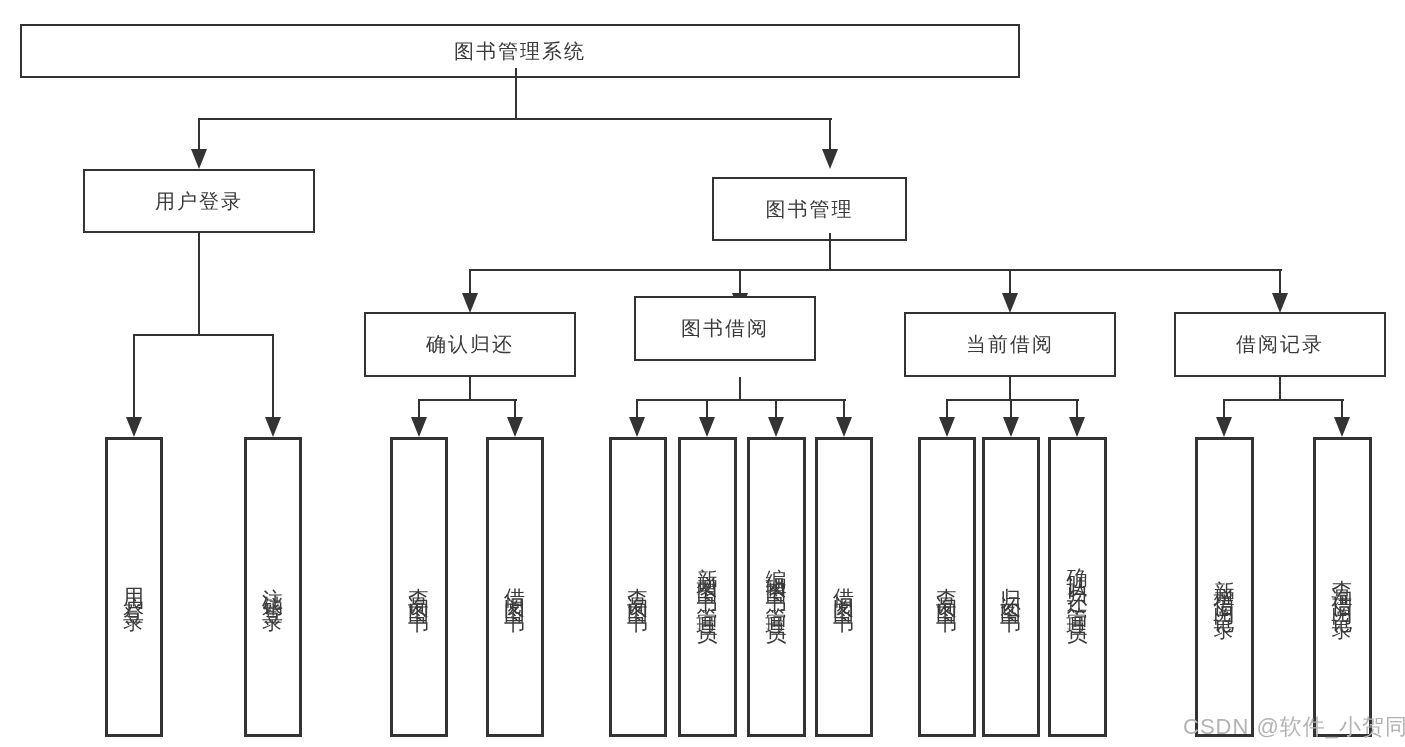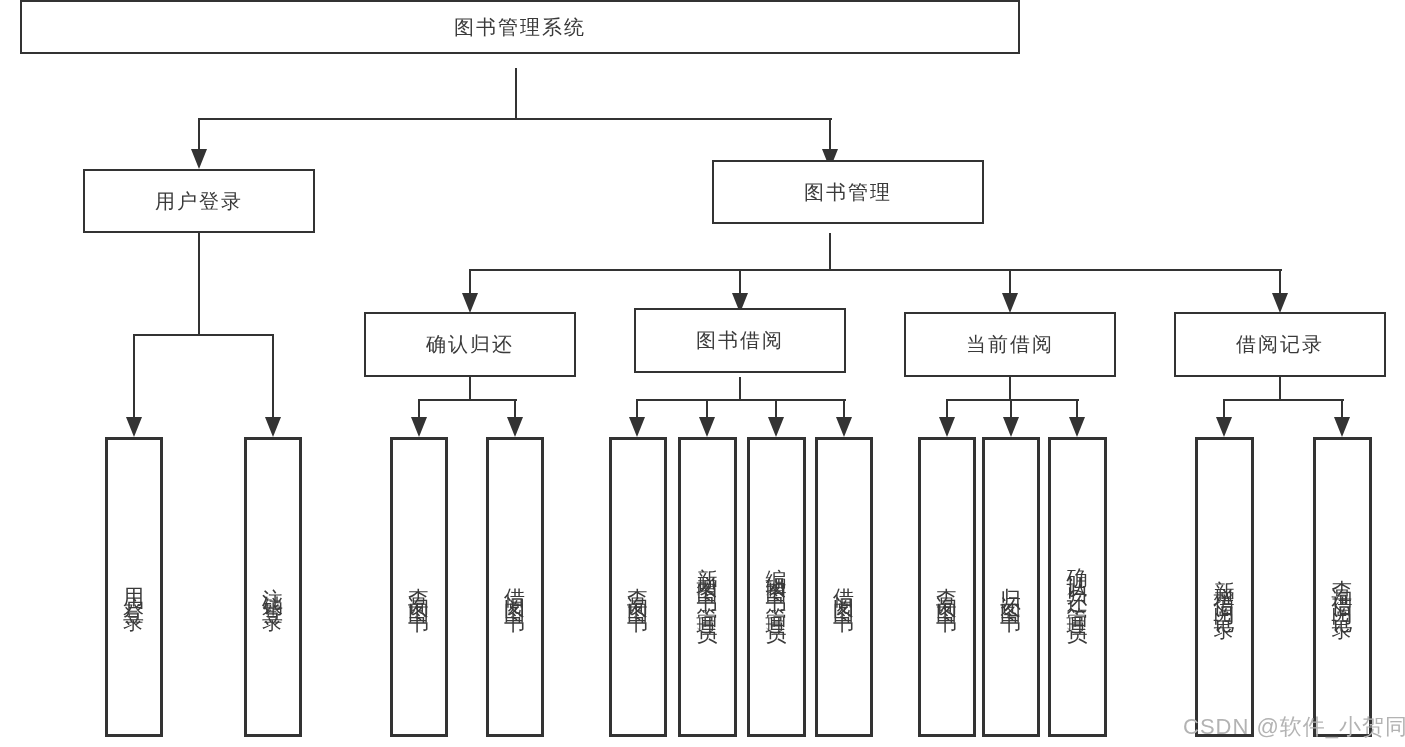--- a/index.html
+++ b/index.html
@@ -26,35 +26,35 @@
   .wm{
     position:absolute;left:1183px;top:712px;font-size:22px;color:#b3b3b3;
     letter-spacing:1px;white-space:nowrap;z-index:5;
   }
 </style>
 </head>
 <body>
 
 <div id="canvas">
 
-  <div class="box hbox" style="left:20px;top:0;width:1000px;height:54px;">
+  <div class="box hbox" style="left:20px;top:24px;width:1000px;height:54px;">
     <span>图书管理系统</span>
   </div>
 
   <div class="ln" style="left:515px;top:68px;width:2px;height:52px;"></div>
   <div class="ln" style="left:198px;top:118px;width:634px;height:2px;"></div>
   <div class="ln" style="left:198px;top:118px;width:2px;height:34px;"></div>
   <div class="ar" style="left:191px;top:149px;"></div>
   <div class="ln" style="left:829px;top:118px;width:2px;height:34px;"></div>
   <div class="ar" style="left:822px;top:149px;"></div>
 
   <div class="box hbox" style="left:83px;top:169px;width:232px;height:64px;">
     <span>用户登录</span>
   </div>
-  <div class="box hbox" style="left:712px;top:160px;width:272px;height:64px;">
+  <div class="box hbox" style="left:712px;top:177px;width:195px;height:64px;">
     <span>图书管理</span>
   </div>
 
   <div class="ln" style="left:198px;top:233px;width:2px;height:103px;"></div>
   <div class="ln" style="left:133px;top:334px;width:141px;height:2px;"></div>
   <div class="ln" style="left:133px;top:334px;width:2px;height:85px;"></div>
   <div class="ar" style="left:126px;top:417px;"></div>
   <div class="ln" style="left:272px;top:334px;width:2px;height:85px;"></div>
   <div class="ar" style="left:265px;top:417px;"></div>
 
@@ -65,21 +65,21 @@
   <div class="ln" style="left:739px;top:269px;width:2px;height:26px;"></div>
   <div class="ar" style="left:732px;top:293px;"></div>
   <div class="ln" style="left:1009px;top:269px;width:2px;height:26px;"></div>
   <div class="ar" style="left:1002px;top:293px;"></div>
   <div class="ln" style="left:1279px;top:269px;width:2px;height:26px;"></div>
   <div class="ar" style="left:1272px;top:293px;"></div>
 
   <div class="box hbox" style="left:364px;top:312px;width:212px;height:65px;">
     <span>确认归还</span>
   </div>
-  <div class="box hbox" style="left:634px;top:308px;width:212px;height:65px;font-family:Liberation Mono, monospace;">
+  <div class="box hbox" style="left:634px;top:296px;width:182px;height:65px;font-family:Liberation Mono, monospace;">
     <span>图书借阅</span>
   </div>
   <div class="box hbox" style="left:904px;top:312px;width:212px;height:65px;">
     <span>当前借阅</span>
   </div>
   <div class="box hbox" style="left:1174px;top:312px;width:212px;height:65px;">
     <span>借阅记录</span>
   </div>
 
   <div class="ln" style="left:469px;top:377px;width:2px;height:24px;"></div>

